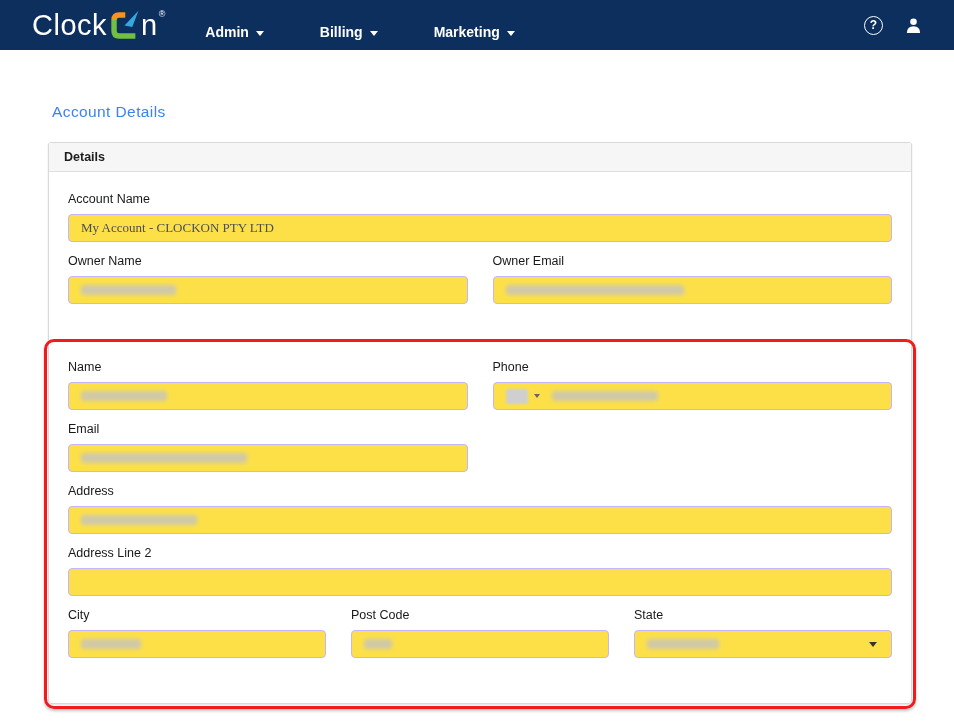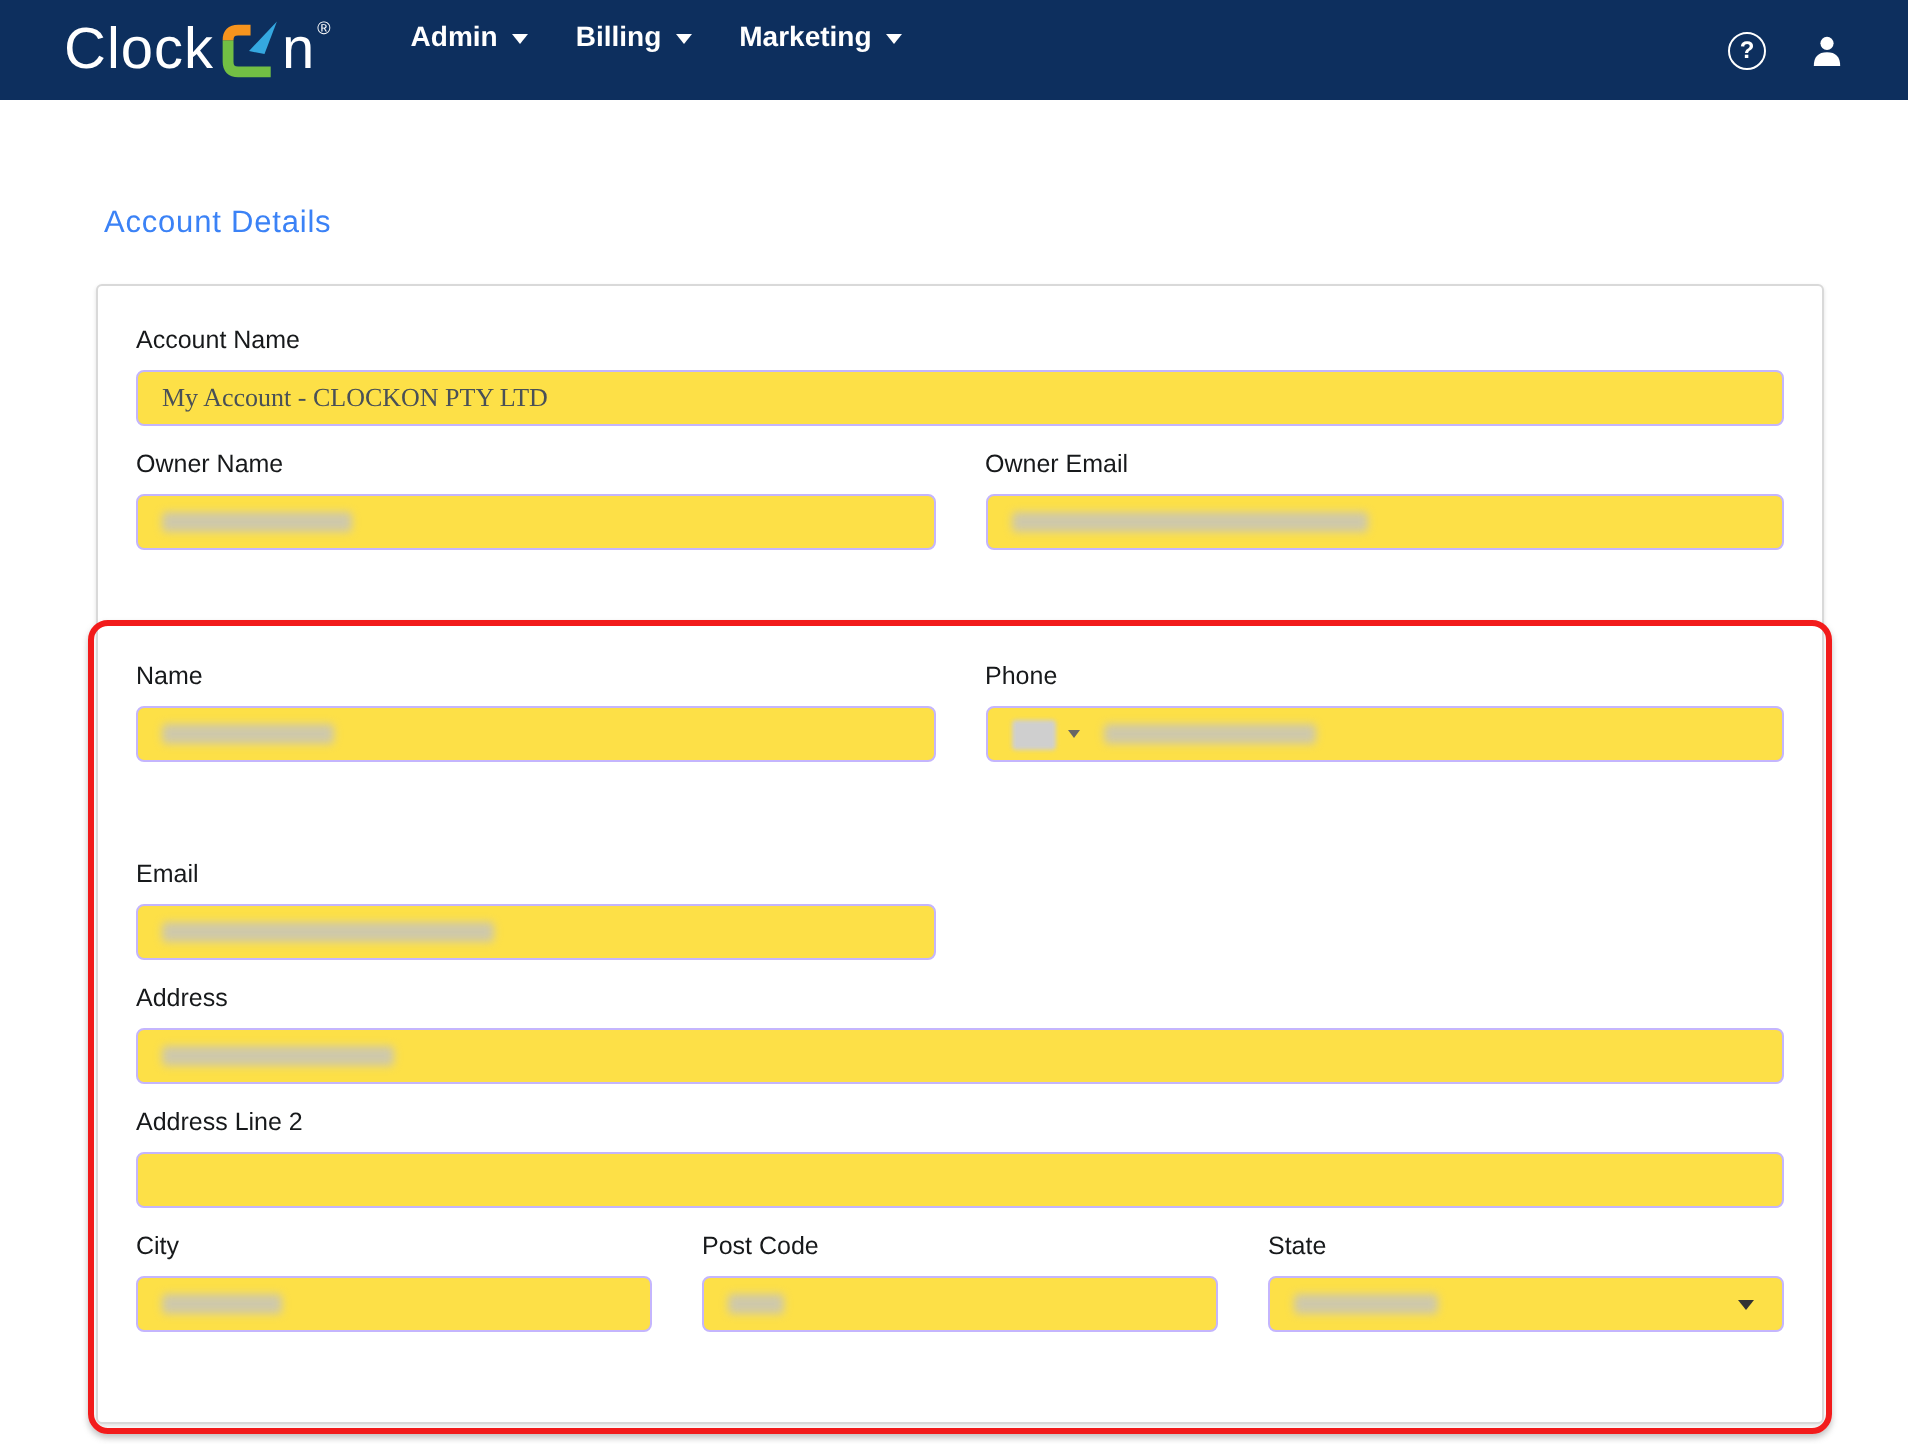--- a/index.html
+++ b/index.html
@@ -7,21 +7,21 @@
               font-family:"Liberation Sans", sans-serif; }
 
   
   .topbar { height:50px; background:#0d2f5e; display:flex; align-items:center;
             padding:0 32px 0 32px; }
   .logo { display:flex; align-items:flex-start; color:#fff; user-select:none; }
   .logo-text { font-size:29px; font-weight:400; letter-spacing:.5px; line-height:36px; color:#fff; }
   .logo-o { width:31px; height:31px; margin:3px 1px 0 2px; }
   .logo-reg { font-size:9px; color:#fff; margin-top:2px; margin-left:1px; }
 
-  .nav { display:flex; align-items:flex-start; margin-left:28px; gap:0; height:100%; }
+  .nav { display:flex; align-items:flex-end; margin-left:28px; gap:32px; height:100%; }
   .nav-item { display:flex; align-items:center; gap:7px; color:#fff; font-size:14px;
               font-weight:600; padding:10px 12px; cursor:pointer; }
   .caret { width:0; height:0; border-left:4px solid transparent; border-right:4px solid transparent;
            border-top:5px solid #fff; margin-top:2px; }
 
   .topbar-right { margin-left:auto; display:flex; align-items:center; gap:22px; }
   .help-icon { width:19px; height:19px; border:1.6px solid #fff; border-radius:50%;
                color:#fff; font-size:12px; font-weight:700; display:flex;
                align-items:center; justify-content:center; cursor:pointer; }
   .user-icon { cursor:pointer; display:flex; }
@@ -42,21 +42,21 @@
   .card-body.contact { padding:18px 19px 33px 19px; }
 
   .field { margin-bottom:12px; }
   .field:last-child { margin-bottom:0; }
   .field label { display:block; font-size:12.5px; color:#17191b; margin-bottom:8px; }
 
   .row2 { display:flex; gap:25px; }
   .row2 > .col { flex:1 1 0; min-width:0; }
   .row3 { display:flex; gap:25px; }
   .row3 > .col { flex:1 1 0; min-width:0; }
-  .half { width:calc(50% - 12.5px);margin-top:37px; }
+  .half { width:calc(50% - 12.5px); }
 
   .text-input, .fake-input {
     width:100%; height:28px; border:1px solid #c4b5fd; border-radius:4px;
     background:#fde047; font-size:13px; color:#495057; padding:0 12px;
     font-family:Liberation Serif, serif; }
   .fake-input { display:flex; align-items:center; position:relative; }
 
   .blur-blob { display:inline-block; height:10px; background:#c3c3c3;
                border-radius:2px; filter:blur(2px); opacity:.8; }
 
@@ -115,20 +115,21 @@
         <path d="M1.8 15 Q1.8 8.6 8 8.6 Q14.2 8.6 14.2 15 Z" fill="#fff"></path>
       </svg>
     </div>
   </div>
 </div>
 
 <div class="page-title">Account Details</div>
 
 <div class="card">
 
+  <div class="section-header">Details</div>
   <div class="card-body">
 
     <div class="field">
       <label>Account Name</label>
       <input class="text-input" type="text" value="My Account - CLOCKON PTY LTD" style="">
     </div>
 
     <div class="row2">
       <div class="col field">
         <label>Owner Name</label>

